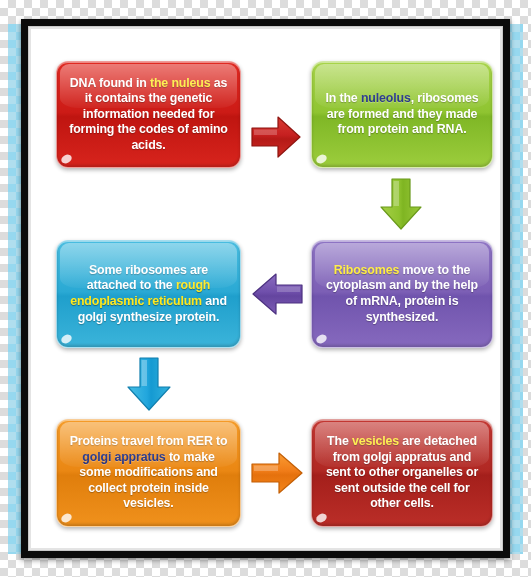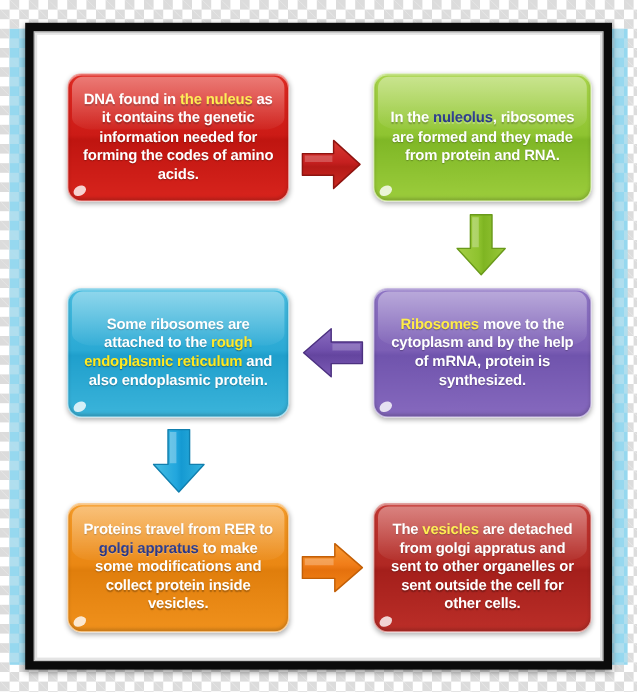--- a/index.html
+++ b/index.html
@@ -172,21 +172,21 @@
               <stop offset="55%" stop-color="#7fb522"></stop>
               <stop offset="100%" stop-color="#9ac93b"></stop>
             </linearGradient>
           </defs>
           <path d="M15,2 L33,2 L33,30 L44,30 L24,52 L4,30 L15,30 Z" fill="url(#gradA2)" stroke="#6a9a1b" stroke-width="1.2" stroke-linejoin="round"></path>
           <path d="M16.5,4 L22,4 L22,29 L16.5,29 Z" fill="rgba(255,255,255,.28)"></path>
         </svg>
       </div>
 
       <div class="node n-blue" style="left:25px; top:211px; width:185px; height:108px;">
-        <span class="txt"><span>Some ribosomes  are attached to the </span><b class="hl-yellow">rough endoplasmic reticulum</b><span> and also endoplasmic protein.</span></span>
+        <span class="txt"><span>Some ribosomes  are attached to the </span><b class="hl-yellow">rough endoplasmic reticulum</b><span> and golgi synthesize protein.</span></span>
       </div>
 
       <div class="arrow" style="left:219px; top:240px; width:54px; height:50px;">
         <svg viewBox="0 0 54 50" preserveAspectRatio="none" aria-hidden="true">
           <defs>
             <linearGradient id="gradA3" x1="0" y1="0" x2="0" y2="1">
               <stop offset="0%" stop-color="#8a6cc0"></stop>
               <stop offset="45%" stop-color="#6f4fab"></stop>
               <stop offset="55%" stop-color="#64459f"></stop>
               <stop offset="100%" stop-color="#7d5cb6"></stop>

